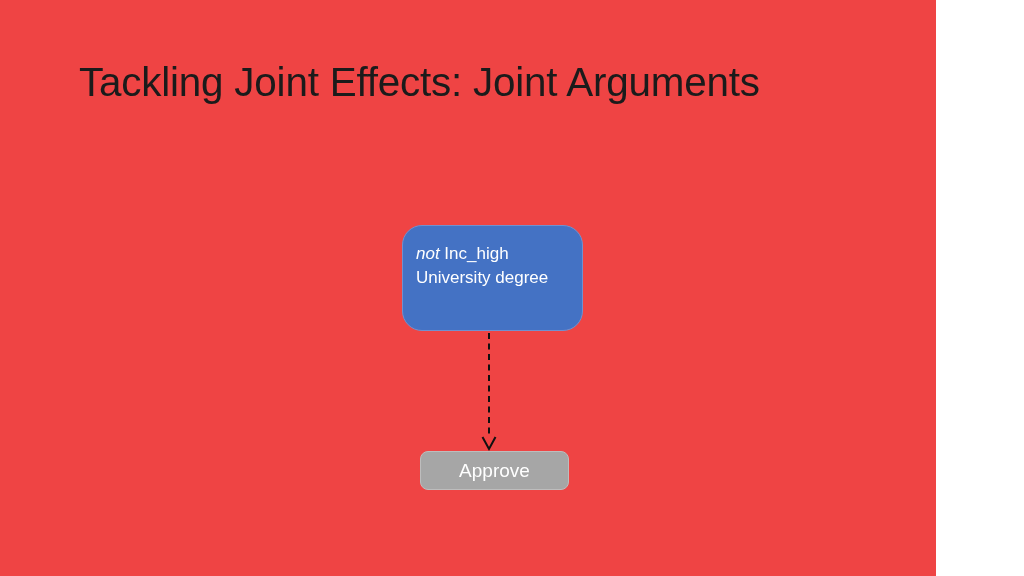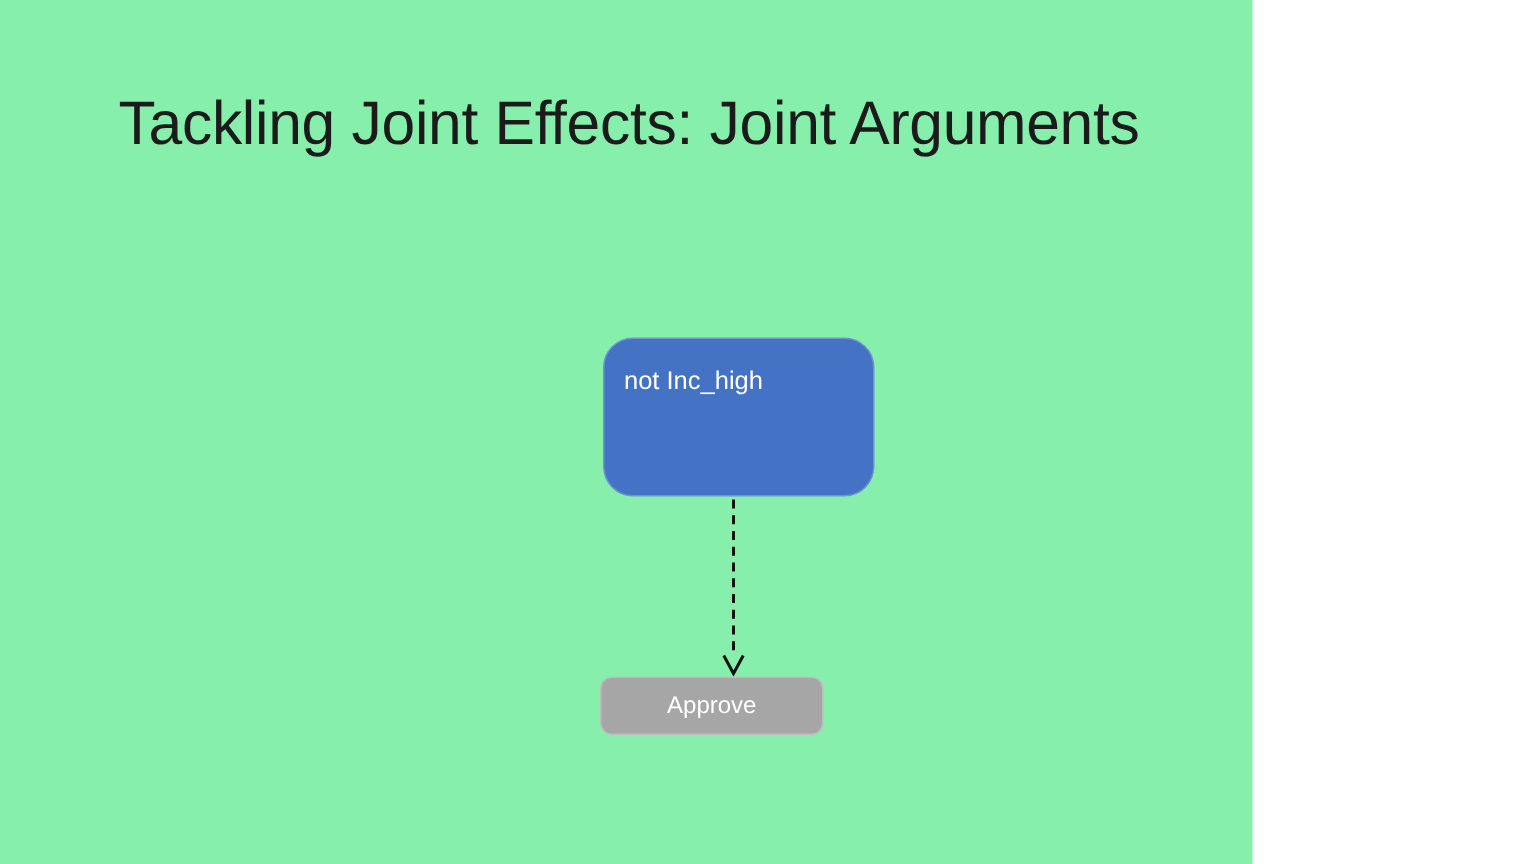--- a/index.html
+++ b/index.html
@@ -4,22 +4,22 @@
 <style>
   * { margin: 0; padding: 0; box-sizing: border-box; }
   html, body {
     width: 1024px; height: 576px;
     background: #ffffff;
     font-family: "Liberation Sans", sans-serif;
     overflow: hidden;
   }
   .slide {
     position: relative;
-    width: 835px; height: 576px;
-    background: #86efac;
+    width: 936px; height: 576px;
+    background: #ef4444;
   }
   .slide-title {
     position: absolute;
     left: 79px; top: 58px;
     width: 880px;
     font-size: 41px;
     font-weight: 400;
     letter-spacing: -0.2px;
     line-height: 48px;
     color: #1b1b1b;
@@ -32,49 +32,50 @@
     left: 402px; top: 225px;
     width: 181px; height: 106px;
     background: #4472C4;
     border: 1.5px solid #7191CF;
     border-radius: 20px;
     padding: 16px 12px 0 13px;
     color: #ffffff;
     font-size: 17px;
     line-height: 23.5px;
   }
-  .argument-node .em { }
+  .argument-node .em { font-style: italic; }
   .connector {
     position: absolute;
     left: 474px; top: 330px;
     width: 30px; height: 124px;
   }
   .decision-node {
     position: absolute;
-    left: 400px; top: 451px;
+    left: 420px; top: 451px;
     width: 149px; height: 39px;
     background: #A6A6A6;
     border: 1.5px solid #BDBDBD;
     border-radius: 8px;
     color: #ffffff;
-    font-size: 16px;
+    font-size: 19px;
     display: flex;
     align-items: center;
     justify-content: center;
   }
 </style>
 </head>
 <body>
 
 <div class="slide">
 
   <h1 class="slide-title">Tackling Joint Effects: Joint Arguments</h1>
 
   <div class="argument-node">
     <div><span class="em">not </span><span>Inc_high</span></div>
+    <div>University degree</div>
   </div>
 
   <svg class="connector" viewBox="0 0 30 124">
     <line x1="15" y1="3" x2="15" y2="108" stroke="#111111" stroke-width="2" stroke-dasharray="6 4.5"></line>
     <path d="M8.5 107 L15 119 L21.5 107" stroke="#111111" stroke-width="2" fill="none"></path>
   </svg>
 
   <div class="decision-node">
     <span>Approve</span>
   </div>

